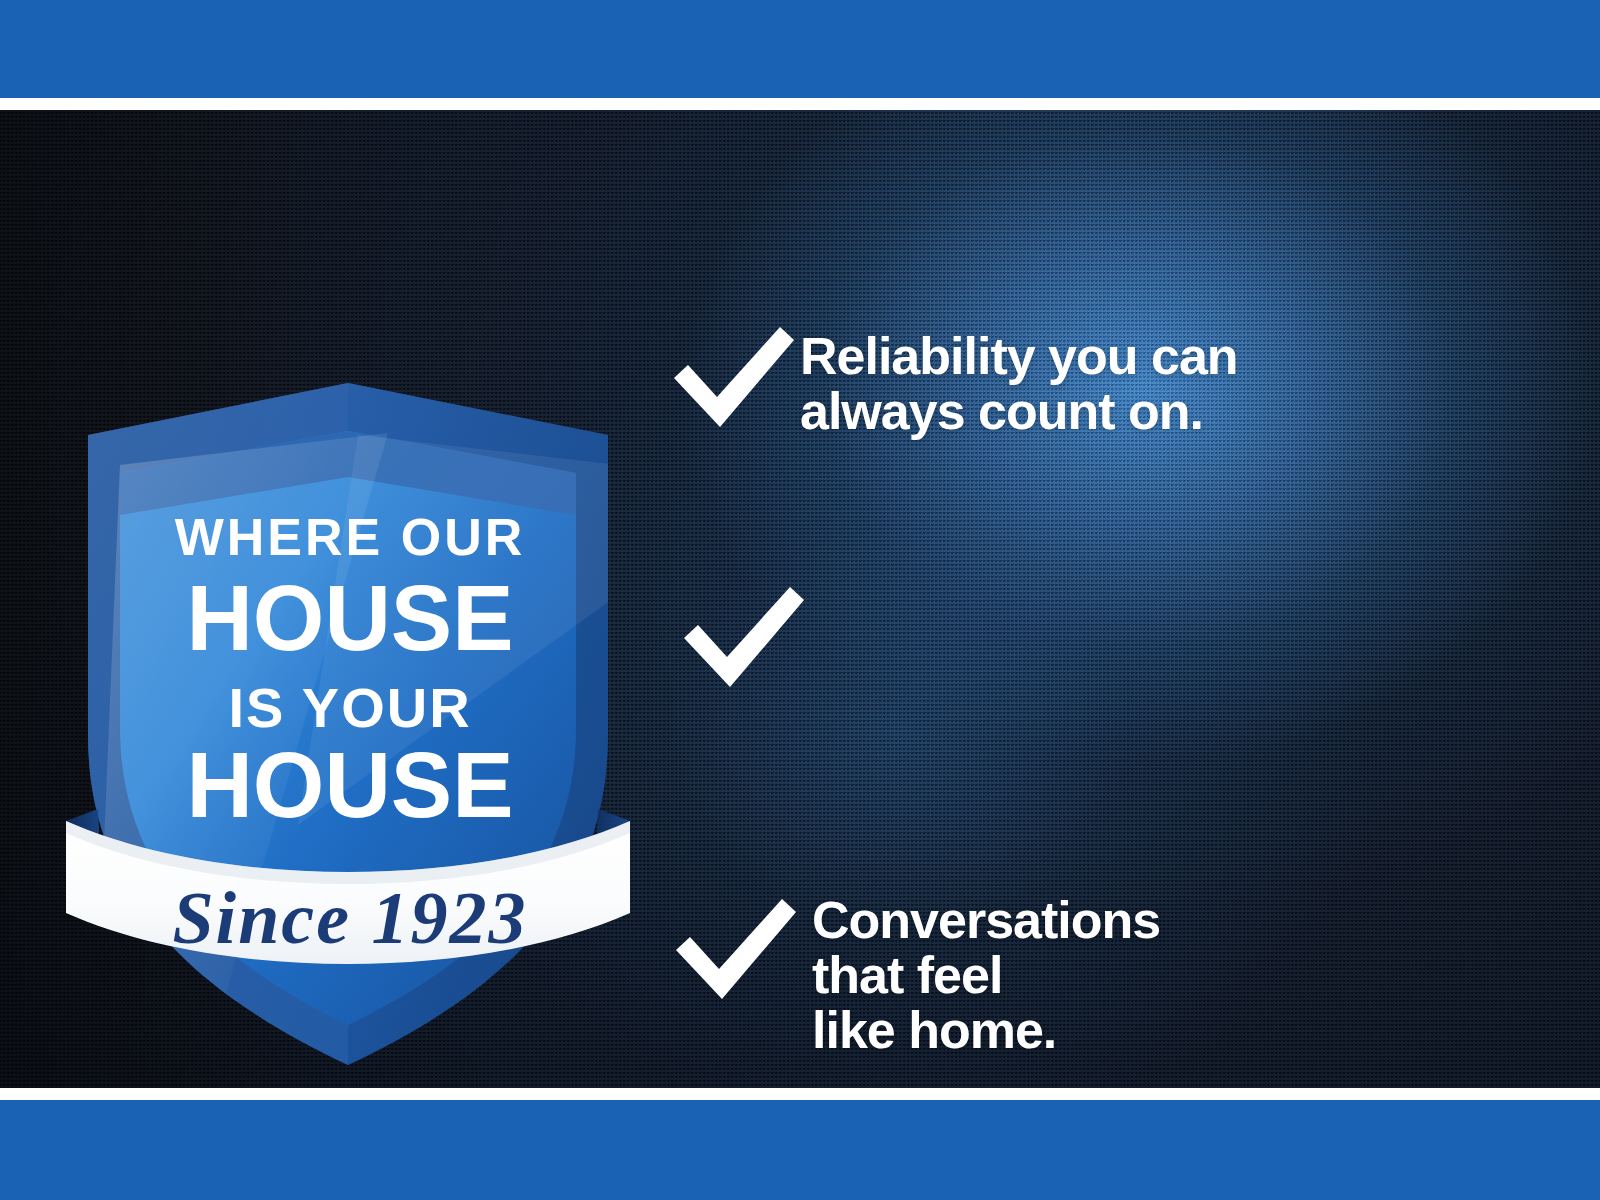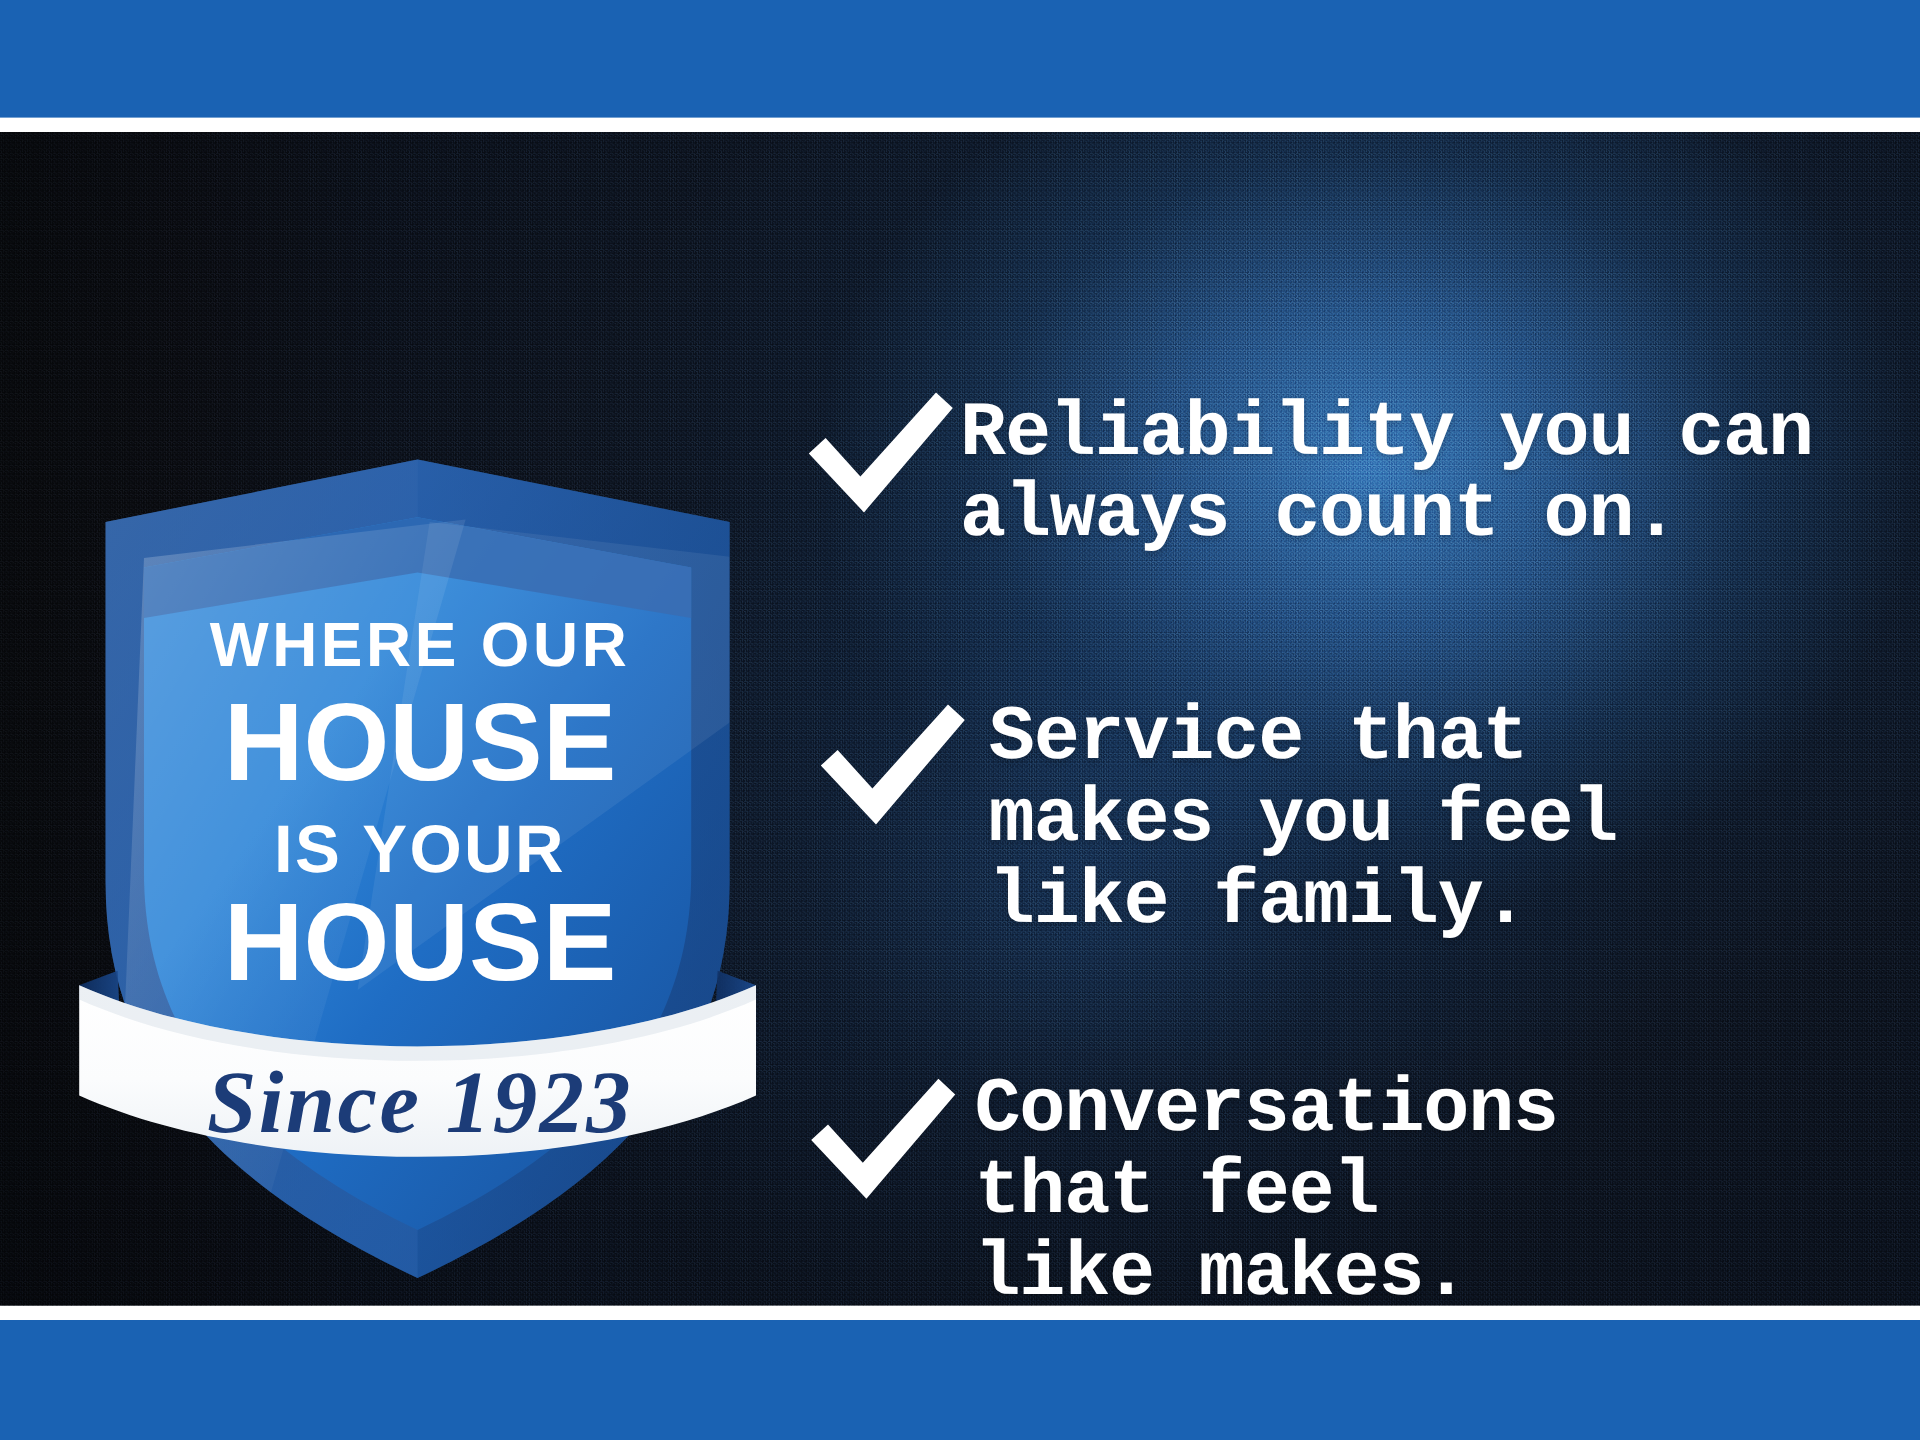--- a/index.html
+++ b/index.html
@@ -168,23 +168,23 @@
   .benefit-check {
     flex: 0 0 auto;
     width: 132px;
     height: 120px;
     position: relative;
   }
   .benefit-check svg { display: block; width: 100%; height: 100%; }
   .benefit-text {
     flex: 1 1 auto;
     color: #ffffff;
-    font-family: Liberation Mono, monospace;
+    font-family: Liberation Sans, sans-serif;
     font-weight: bold;
-    font-size: 64px;
+    font-size: 52px;
     line-height: 1.06;
     letter-spacing: -1px;
     white-space: pre-line;
     text-shadow: 0 2px 6px rgba(0,0,0,0.22);
   }
 
   #benefit-0 { left: 0px;  top: 38px;  }
   #benefit-1 { left: 10px; top: 298px; }
   #benefit-2 { left: 2px;  top: 610px; }
 
@@ -310,34 +310,31 @@
         <span class="benefit-text">Reliability you can
 always count on.</span>
       </div>
 
       <div class="benefit" id="benefit-1">
         <span class="benefit-check">
           <svg viewBox="0 0 132 120" xmlns="http://www.w3.org/2000/svg">
             <path d="M6 55 L20 42 L49 74 L112 4 L126 17 L52 104 Z" fill="#ffffff"></path>
           </svg>
         </span>
-        <span class="benefit-text">Service that
-makes you feel
-like family.</span>
       </div>
 
       <div class="benefit" id="benefit-2">
         <span class="benefit-check">
           <svg viewBox="0 0 132 120" xmlns="http://www.w3.org/2000/svg">
             <path d="M6 55 L20 42 L49 74 L112 4 L126 17 L52 104 Z" fill="#ffffff"></path>
           </svg>
         </span>
         <span class="benefit-text">Conversations
 that feel
-like makes.</span>
+like home.</span>
       </div>
 
     </div>
   </div>
 
   <div class="brand-bar bottom"></div>
 
 </div>
 
 </body></html>

